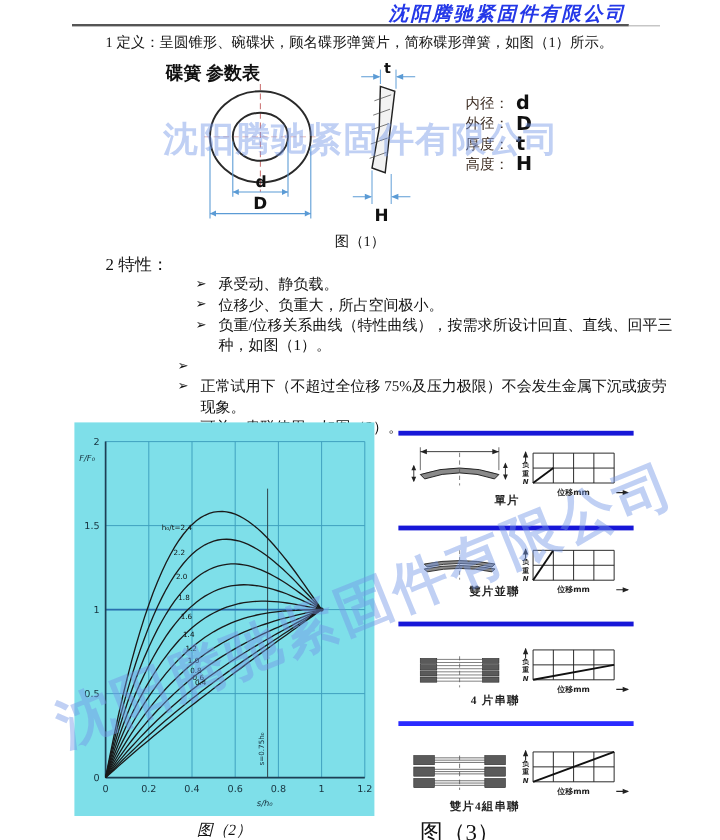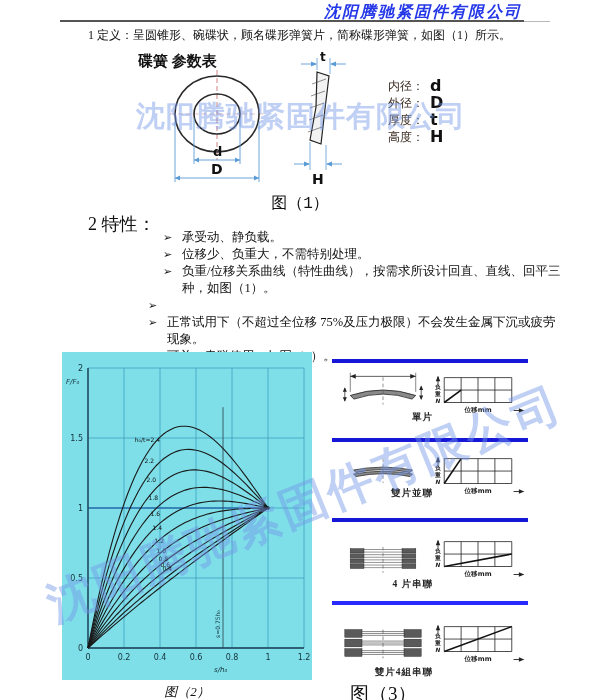--- a/index.html
+++ b/index.html
@@ -8,28 +8,28 @@
   .abs{position:absolute;}
   
   #company{top:2px;right:78px;font-size:16px;font-weight:bold;font-style:italic;
            letter-spacing:2px;color:#2438e8;}
   #hline{top:20px;left:60px;width:464px;height:2px;background:#555;}
   #hline2{top:21px;left:524px;width:26px;height:1px;background:#b9b9b9;}
   
   #defpara{top:27px;left:88px;width:478px;font-size:12px;line-height:16px;}
   
   #fig1{top:52px;left:100px;width:400px;height:142px;}
-  #fig1cap{top:193px;left:100px;width:400px;text-align:center;font-size:16px;font-family:Liberation Mono, monospace;}
+  #fig1cap{top:193px;left:100px;width:400px;text-align:center;font-size:12px;}
   .wm{color:rgba(115,150,230,0.45);pointer-events:none;z-index:20;white-space:nowrap;
       font-weight:bold;}
   #wm1{top:97px;left:136px;font-size:29px;letter-spacing:1px;}
   #wm2{top:578px;left:38px;font-size:47px;letter-spacing:3px;
        transform:rotate(-22deg);transform-origin:0 0;}
   
-  #charhead{top:212px;left:88px;font-size:18px;}
+  #charhead{top:212px;left:88px;font-size:14px;}
   #bullets{top:229px;left:148px;width:418px;font-size:12.5px;line-height:17px;}
   .bullet{display:flex;}
   .bullet.indent{margin-left:15px;}
   .bullet .mk{width:19px;flex:0 0 19px;font-size:11px;}
   .bullet p{margin:0;}
   
   #fig2{top:352px;left:62px;width:250px;height:328px;background:#7edfe9;}
   #fig2cap{top:683px;left:62px;width:250px;text-align:center;font-size:13px;font-style:italic;}
   
   .bluebar{left:332px;width:196px;height:4px;background:#1717d8;}
@@ -113,21 +113,21 @@
 <div class="abs wm" id="wm1">沈阳腾驰紧固件有限公司</div>
 
 <div class="abs" id="charhead">2 特性：</div>
 <div class="abs" id="bullets">
   <div class="bullet indent">
     <span class="mk">➢</span>
     <p>承受动、静负载。</p>
   </div>
   <div class="bullet indent">
     <span class="mk">➢</span>
-    <p>位移少、负重大，不需特别处理。</p>
+    <p>位移少、负重大，所占空间极小。</p>
   </div>
   <div class="bullet indent">
     <span class="mk">➢</span>
     <p>负重/位移关系曲线（特性曲线），按需求所设计回直、直线、回平三种，如图（1）。</p>
   </div>
   <div class="bullet">
     <span class="mk">➢</span>
   </div>
   <div class="bullet">
     <span class="mk">➢</span>

